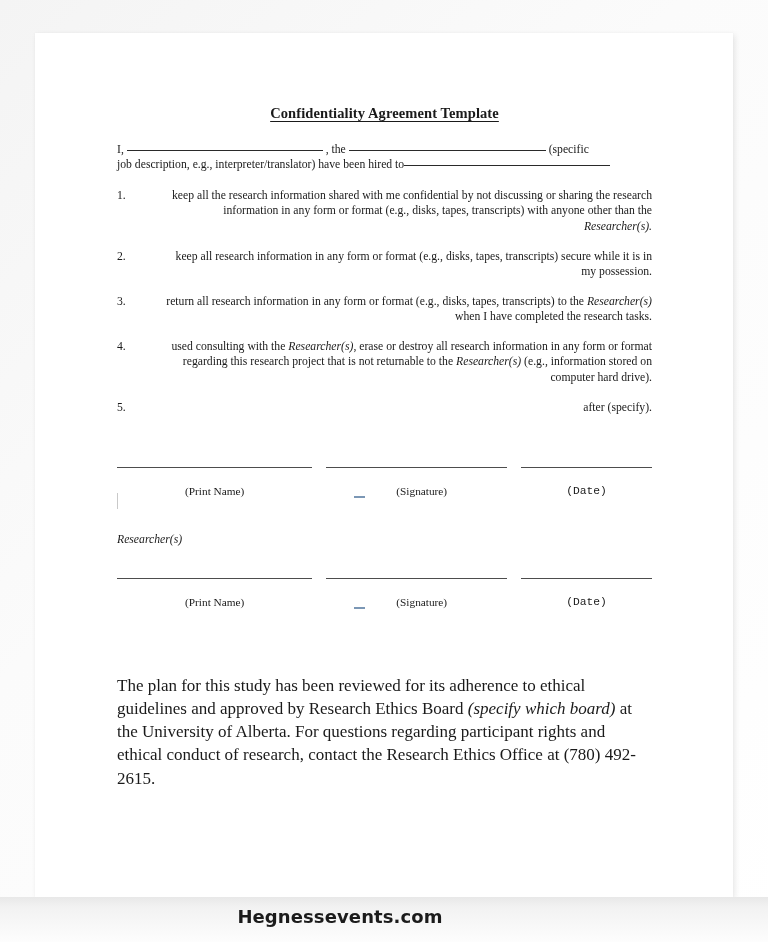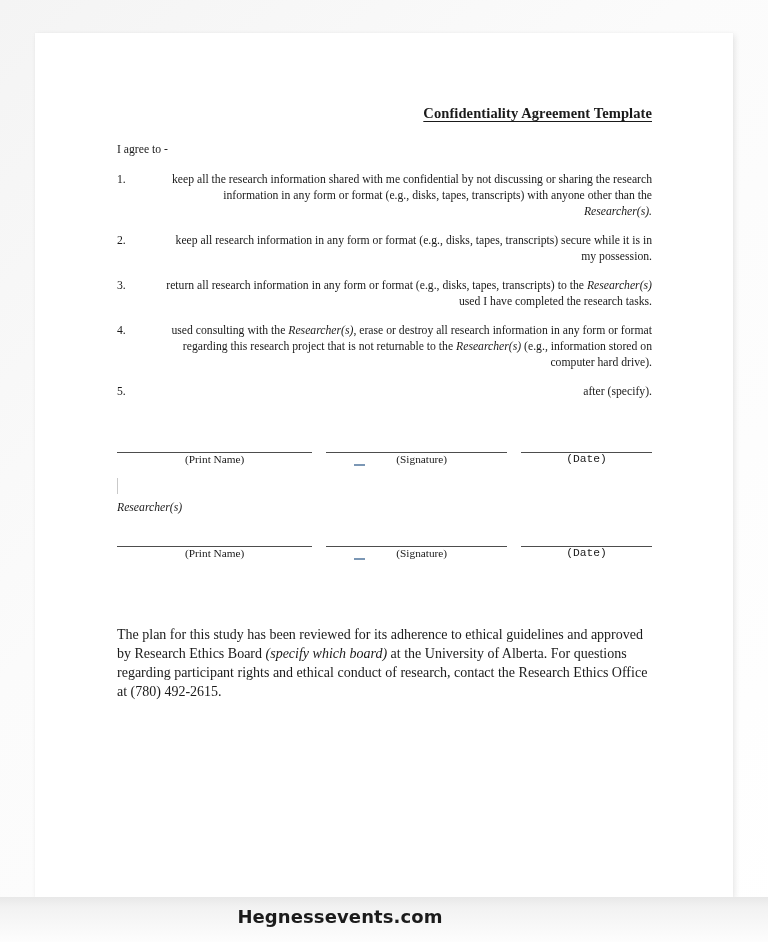--- a/index.html
+++ b/index.html
@@ -52,21 +52,21 @@
   
   .doc-body {
     position: absolute;
     left: 82px;
     top: 72px;
     width: 535px;
     color: #1a1a1a;
   }
 
   .doc-title {
-    text-align: right;
+    text-align: center;
     font-weight: bold;
     font-size: 14.5px;
     text-decoration: underline;
     text-underline-offset: 3px;
     margin: 0 0 20px 0;
     letter-spacing: 0.1px;
   }
 
   p.para {
     font-size: 11.7px;
@@ -122,21 +122,21 @@
   .sig-col.sign  { width: 185px; }
   .sig-col.date  { width: 134px; font-family: Liberation Mono, monospace; }
 
   .sig-rule {
     border-top: 1.4px solid #4d4d4d;
     height: 0;
   }
   .sig-caption {
     text-align: center;
     font-size: 11.3px;
-    margin-top: 0;
+    margin-top: 17px;
     position: relative;
   }
   .sig-caption.shifted { padding-left: 10px; }
 
   
   .blue-artifact {
     position: absolute;
     left: 28px;
     top: 11px;
     width: 11px;
@@ -157,49 +157,56 @@
   .researcher-label {
     font-style: italic;
     font-size: 11.7px;
     margin: 36px 0 0 0;
   }
 
   #sig-block-2-wrap { margin-top: 32px; }
 
   #ethics-note {
     margin-top: 66px;
-    font-size: 14px;
+    font-size: 17px;
     line-height: 1.36;
   }
 </style>
 </head>
 <body>
 
 <div id="page-sheet">
   <div class="doc-body">
 
     <h1 class="doc-title">Confidentiality Agreement Template</h1>
 
 
 
-
-    <p class="para tight">I agree to -</p>
+    <p class="para">
+      <span>I,</span>
+      <span class="fill fill-a"></span>
+      <span>, the</span>
+      <span class="fill fill-b"></span>
+      <span>(specific</span><br>
+      <span>job description, e.g., interpreter/translator) have been hired to</span><span class="fill fill-c"></span>
+    </p>
+
 
     <ol class="clause-list">
       <li class="clause">
         <span class="clause-num">1.</span>
         <span class="clause-text"><span>keep all the research information shared with me confidential by not discussing or sharing the research information in any form or format (e.g., disks, tapes, transcripts) with anyone other than the </span><i>Researcher(s).</i></span>
       </li>
       <li class="clause">
         <span class="clause-num">2.</span>
         <span class="clause-text"><span>keep all research information in any form or format (e.g., disks, tapes, transcripts) secure while it is in my possession.</span></span>
       </li>
       <li class="clause">
         <span class="clause-num">3.</span>
-        <span class="clause-text"><span>return all research information in any form or format (e.g., disks, tapes, transcripts) to the </span><i>Researcher(s)</i><span> used I have completed the research tasks.</span></span>
+        <span class="clause-text"><span>return all research information in any form or format (e.g., disks, tapes, transcripts) to the </span><i>Researcher(s)</i><span> when I have completed the research tasks.</span></span>
       </li>
       <li class="clause">
         <span class="clause-num">4.</span>
         <span class="clause-text"><span>used consulting with the </span><i>Researcher(s)</i><span>, erase or destroy all research information in any form or format regarding this research project that is not returnable to the </span><i>Researcher(s)</i><span> (e.g., information stored on computer hard drive).</span></span>
       </li>
       <li class="clause">
         <span class="clause-num">5.</span>
         <span class="clause-text"><span>after (specify).</span></span>
       </li>
     </ol>

